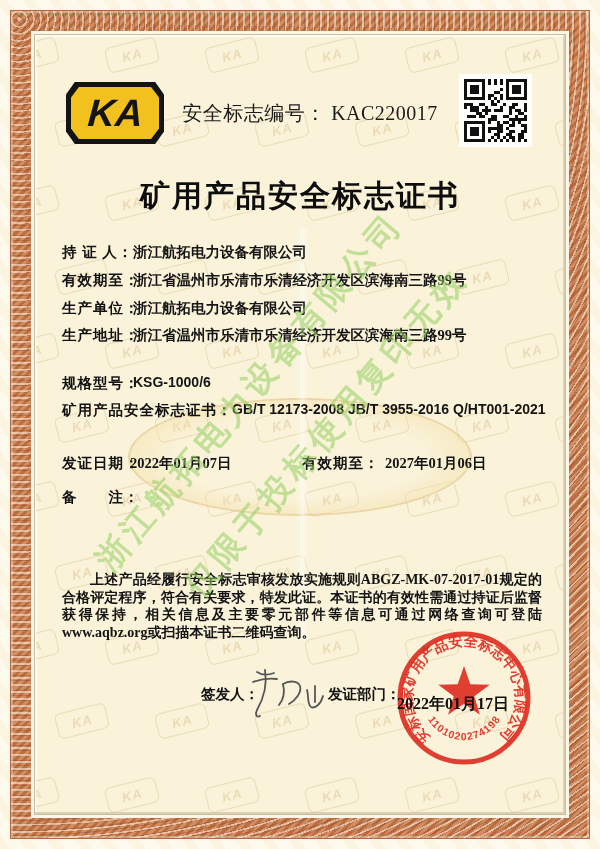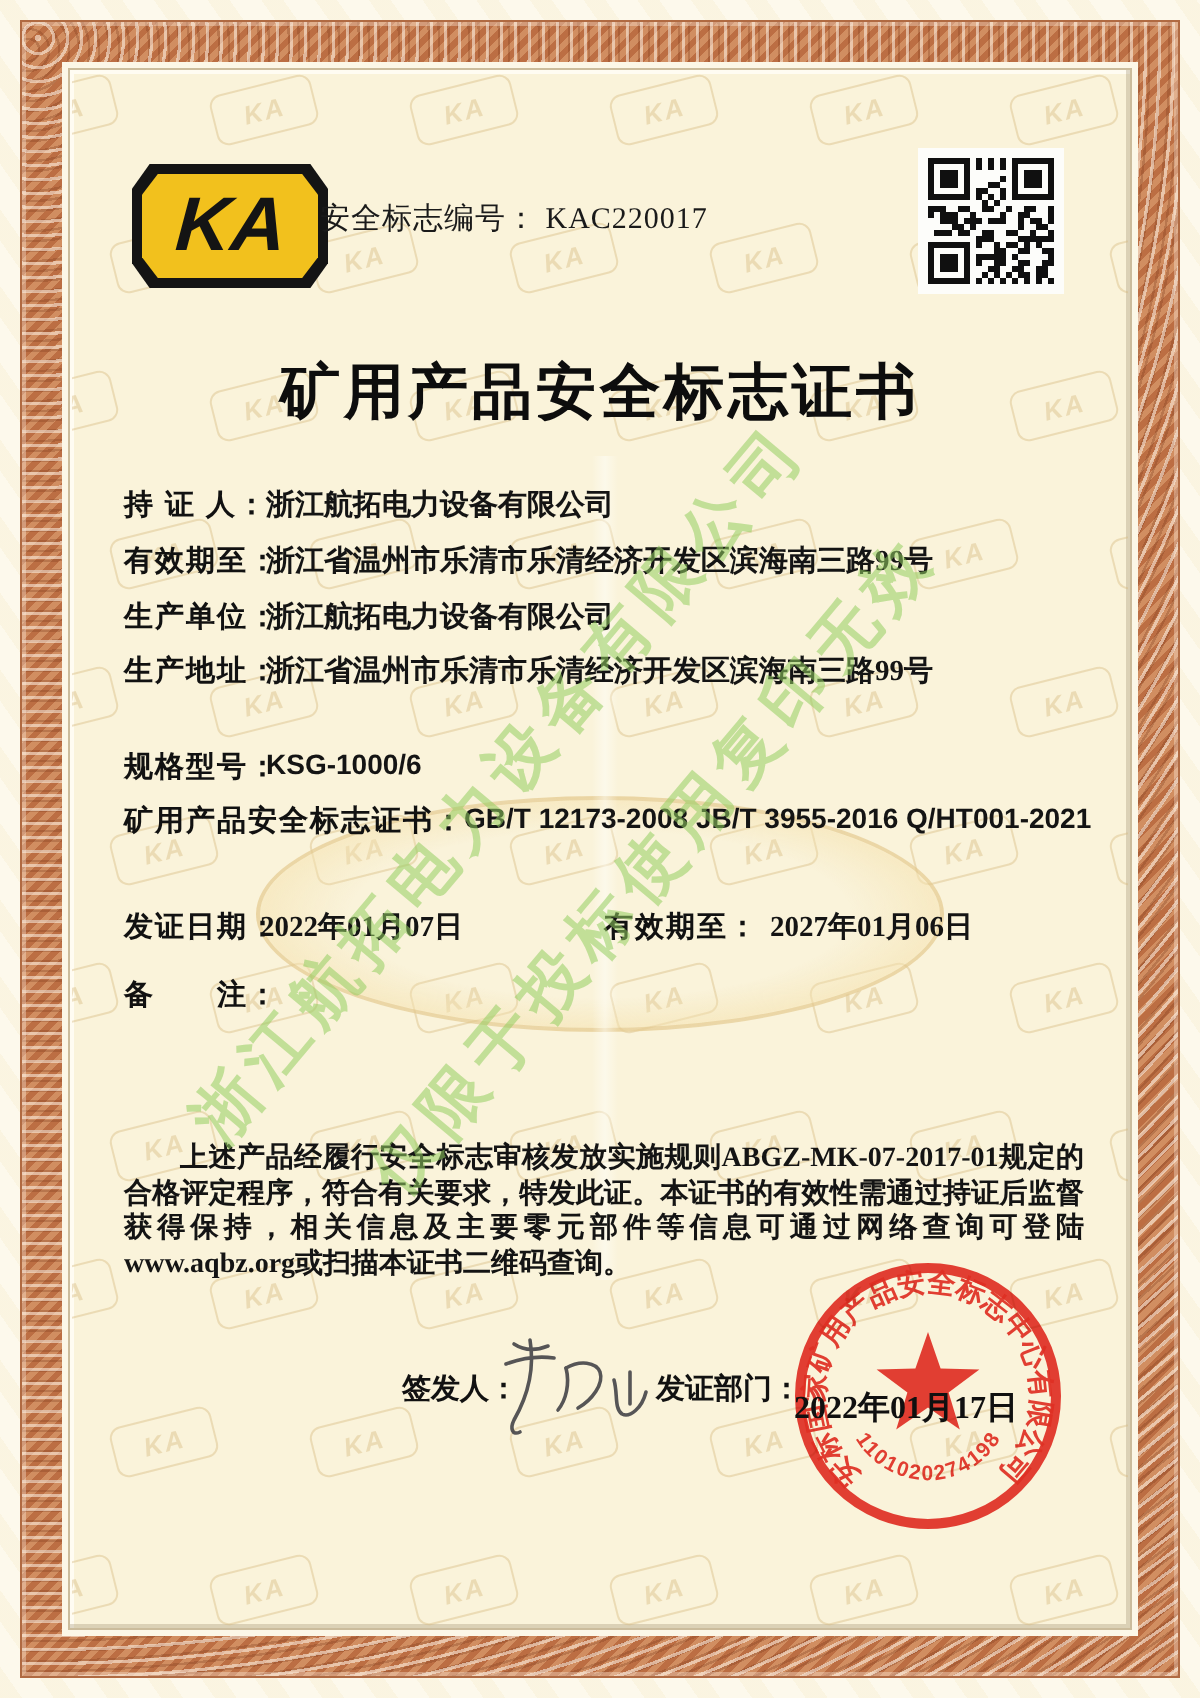--- a/index.html
+++ b/index.html
@@ -69,39 +69,39 @@
     width:88px; height:52px; background:#f2c11d;
     -webkit-clip-path:polygon(9% 0,91% 0,100% 20%,100% 80%,91% 100%,9% 100%,0 80%,0 20%);
     clip-path:polygon(9% 0,91% 0,100% 20%,100% 80%,91% 100%,9% 100%,0 80%,0 20%);
     display:flex; align-items:center; justify-content:center;
   }
   .ka-logo .ka-text{
     font-family:"Liberation Sans","DejaVu Sans",sans-serif; font-weight:900; font-style:italic;
     font-size:38px; color:#141414; letter-spacing:0; transform:skewX(-4deg); line-height:1;
   }
   .cert-no{
-    position:absolute; left:160px; top:100px; width:300px; text-align:left;
-    font-size:15px; letter-spacing:.5px; color:#1a1a1a;
+    position:absolute; left:160px; top:100px; width:300px; text-align:center;
+    font-size:20px; letter-spacing:.5px; color:#1a1a1a;
   }
   .qr{
     position:absolute; left:459px; top:74px; width:73px; height:73px;
     background:#fdfdfa; padding:5px;
   }
   .qr-grid{ display:grid; grid-template-columns:repeat(21,3px); grid-template-rows:repeat(21,3px); }
   .qr-grid .m{ width:3px; height:3px; }
   .qr-grid .b{ background:#101010; }
   
   .title{
     position:absolute; left:0; top:176px; width:100%; text-align:center;
     font-size:30px; font-weight:900; letter-spacing:2px; color:#0d0d0d;
   }
   
   .row{ position:absolute; left:0; width:100%; height:20px; }
   .flabel{
-    position:absolute; left:62px; font-family:Liberation Sans, sans-serif;
+    position:absolute; left:62px; font-family:Liberation Serif, serif;
     font-weight:bold; font-size:14.5px; letter-spacing:1px; color:#111; white-space:pre;
   }
   .fvalue{
     position:absolute; left:133px; font-weight:bold; font-size:14.5px; color:#141414; white-space:nowrap;
   }
   .fvalue.sans{ font-family:Liberation Sans, sans-serif; font-size:14px; letter-spacing:0;text-align:center; }
   .r1{top:243px}.r2{top:271px}.r3{top:299px}.r4{top:326px}.r5{top:347px}
   .r6{top:374px}.r7{top:401px}.r8{top:428px}.r9{top:454px}.r10{top:488px}
   .r7 .fvalue{ left:232px; }
   .r9 .flabel2{ left:302px; }

